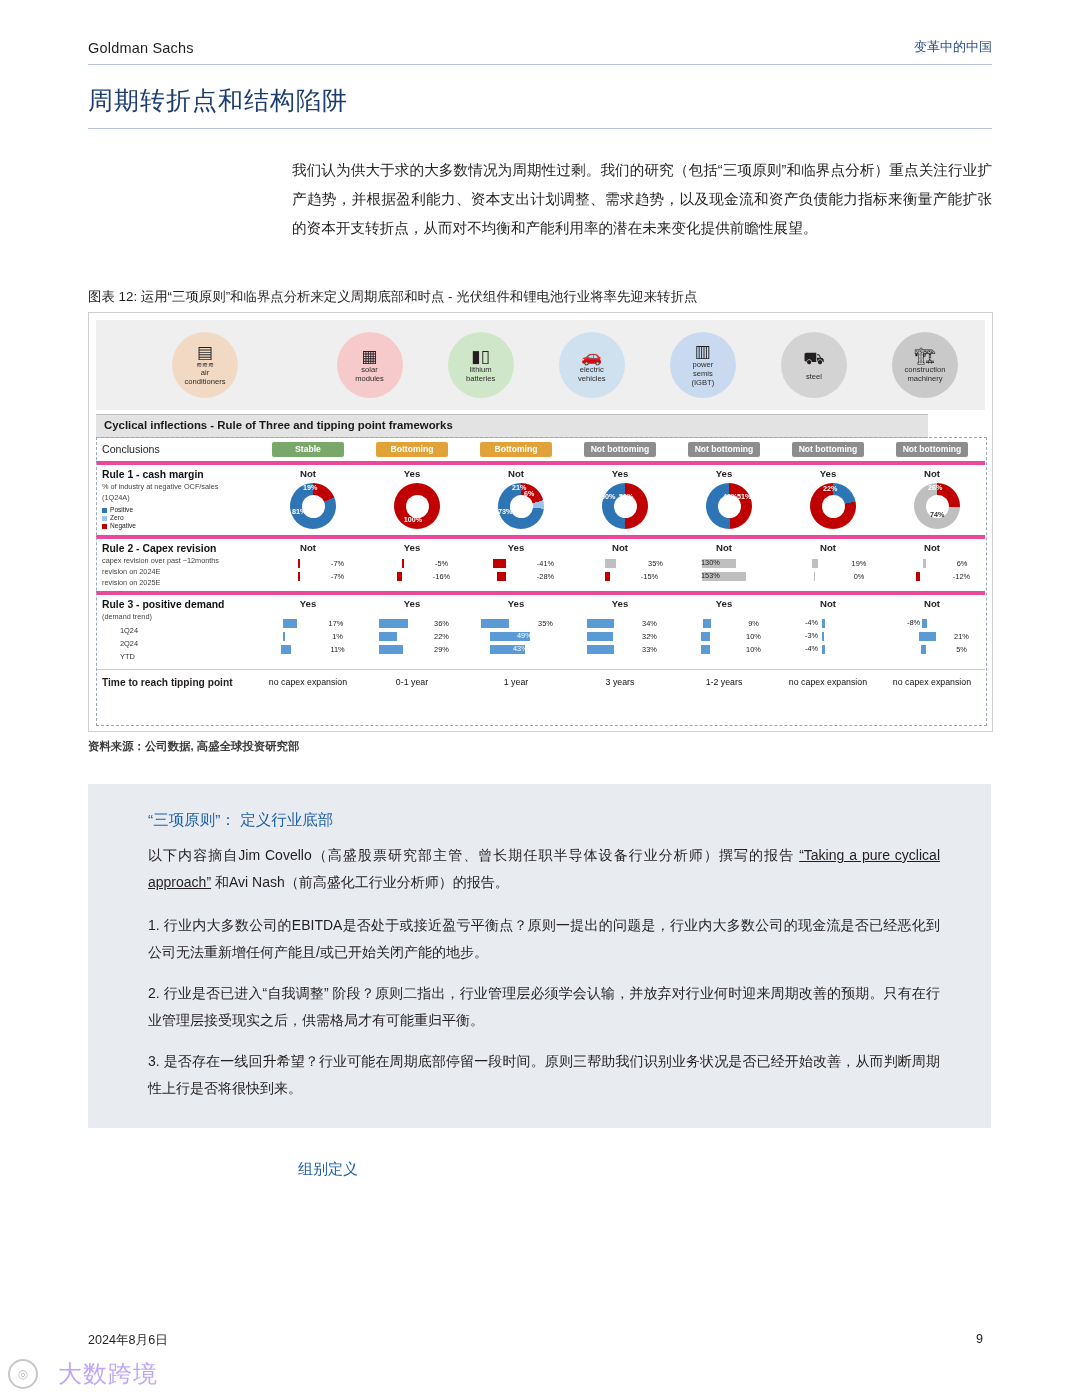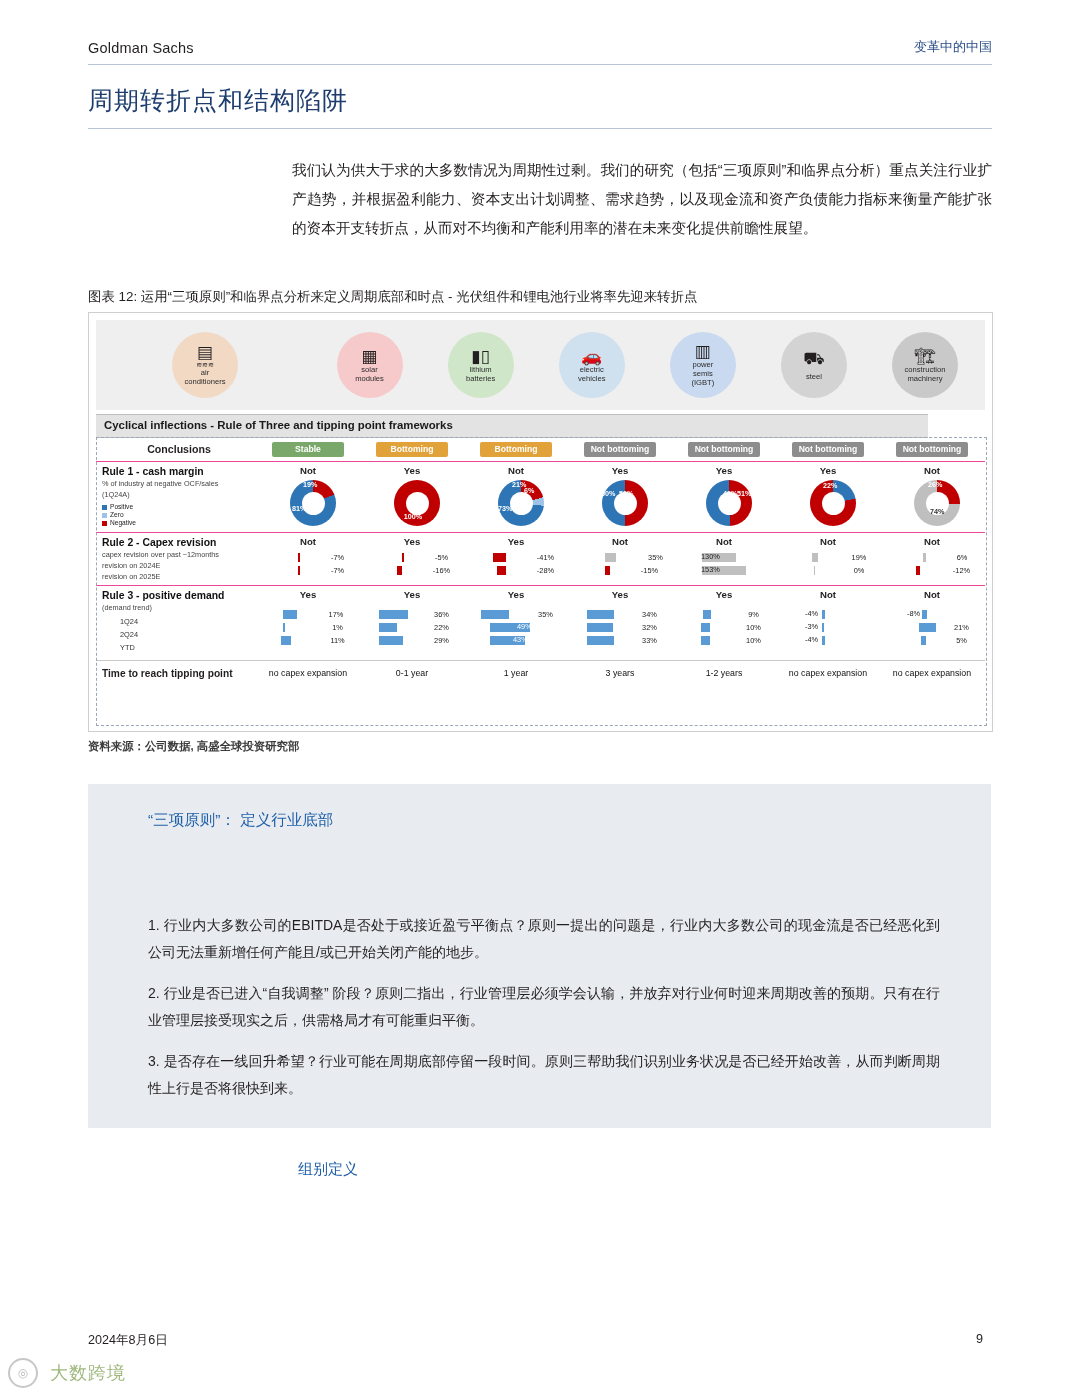--- a/index.html
+++ b/index.html
@@ -38,25 +38,25 @@
   .glyph{font-size:17px;line-height:17px;}
 
   
   .secbar{position:absolute;left:7px;top:101px;width:802px;height:22px;background:#e3e3e3;border-top:1px solid #bdbdbd;border-bottom:1px solid #bdbdbd;padding-left:30px;}
   .secbar span{position:absolute;left:8px;top:4px;font-size:11.4px;font-weight:bold;color:#1a1a1a;}
 
   
   .grid{position:absolute;left:7px;top:124px;width:889px;height:287px;}
 
   .conc-row{display:flex;height:24px;align-items:center;}
-  .conc-label{width:160px;font-size:10.6px;font-weight:bold;padding-left:6px;box-sizing:border-box;text-align:center;}
+  .conc-label{width:160px;font-size:10.6px;font-weight:normal;padding-left:6px;box-sizing:border-box;}
   .conc-cell{width:104px;display:flex;justify-content:center;align-items:center;}
   .pill{width:72px;height:15px;border-radius:2px;color:#fff;font-size:8.6px;display:flex;align-items:center;justify-content:center;font-weight:bold;}
 
-  .ruleblock{border-top:1px solid #ec4899;}
+  .ruleblock{border-top:4px solid #ec4899;}
   .rule-head{display:flex;}
   .rule-title{width:160px;box-sizing:border-box;padding:4px 0 0 6px;}
   .rule-title .t{font-size:10.4px;font-weight:bold;color:#111;}
   .rule-title .sub{font-size:7.3px;color:#444;line-height:9px;margin-top:2px;}
   .ansrow{display:flex;height:16px;align-items:center;}
   .anscell{width:104px;text-align:center;font-size:9.6px;font-weight:bold;}
 
   .chartsrow{display:flex;}
   .chartcell{width:104px;display:flex;justify-content:center;align-items:flex-start;}
 
@@ -96,21 +96,21 @@
   .ul{text-decoration:underline;}
 
   .grp-h{position:absolute;left:298px;top:1160px;font-size:15px;color:#1f5fa9;}
   .grp-p{position:absolute;left:298px;top:1188px;width:692px;font-size:14.2px;line-height:27px;color:#231f20;text-align:justify;}
 
   .footer-date{position:absolute;left:88px;top:1332px;font-size:12.6px;color:#231f20;}
   .footer-page{position:absolute;left:976px;top:1332px;font-size:12.6px;color:#231f20;}
 
   .wm{position:absolute;left:8px;top:1358px;display:flex;align-items:center;opacity:.55;}
   .wm .wc{width:26px;height:26px;border-radius:50%;border:2px solid #9a9a9a;display:flex;align-items:center;justify-content:center;font-size:12px;color:#7a7a7a;}
-  .wm .wt{font-size:18px;color:#4d7c0f;margin-left:12px;letter-spacing:1px;}
+  .wm .wt{font-size:24px;color:#8b5cf6;margin-left:20px;letter-spacing:1px;}
 </style>
 </head>
 <body>
 
 <div class="page">
 
   <div class="hdr">
     <div class="hdr-left">Goldman Sachs</div>
     <div class="hdr-right">变革中的中国</div>
   </div>
@@ -603,20 +603,25 @@
       </div>
 
     </div>
     <div class="dashbox"></div>
   </div>
 
   <div class="source">资料来源：公司数据, 高盛全球投资研究部</div>
 
   <div class="infobox">
     <div class="ib-h">“三项原则”： 定义行业底部</div>
+    <div class="ib-p" style="top:58px;">
+      <span>以下内容摘自Jim Covello（高盛股票研究部主管、曾长期任职半导体设备行业分析师）撰写的报告</span>
+      <span class="ul">“Taking a pure cyclical approach”</span>
+      <span>和Avi Nash（前高盛化工行业分析师）的报告。</span>
+    </div>
     <div class="ib-p" style="top:128px;">1. 行业内大多数公司的EBITDA是否处于或接近盈亏平衡点？原则一提出的问题是，行业内大多数公司的现金流是否已经恶化到公司无法重新增任何产能且/或已开始关闭产能的地步。</div>
     <div class="ib-p" style="top:196px;">2. 行业是否已进入“自我调整” 阶段？原则二指出，行业管理层必须学会认输，并放弃对行业何时迎来周期改善的预期。只有在行业管理层接受现实之后，供需格局才有可能重归平衡。</div>
     <div class="ib-p" style="top:264px;">3. 是否存在一线回升希望？行业可能在周期底部停留一段时间。原则三帮助我们识别业务状况是否已经开始改善，从而判断周期性上行是否将很快到来。</div>
   </div>
 
   <div class="grp-h">组别定义</div>
 
   <div class="footer-date">2024年8月6日</div>
   <div class="footer-page">9</div>
 

